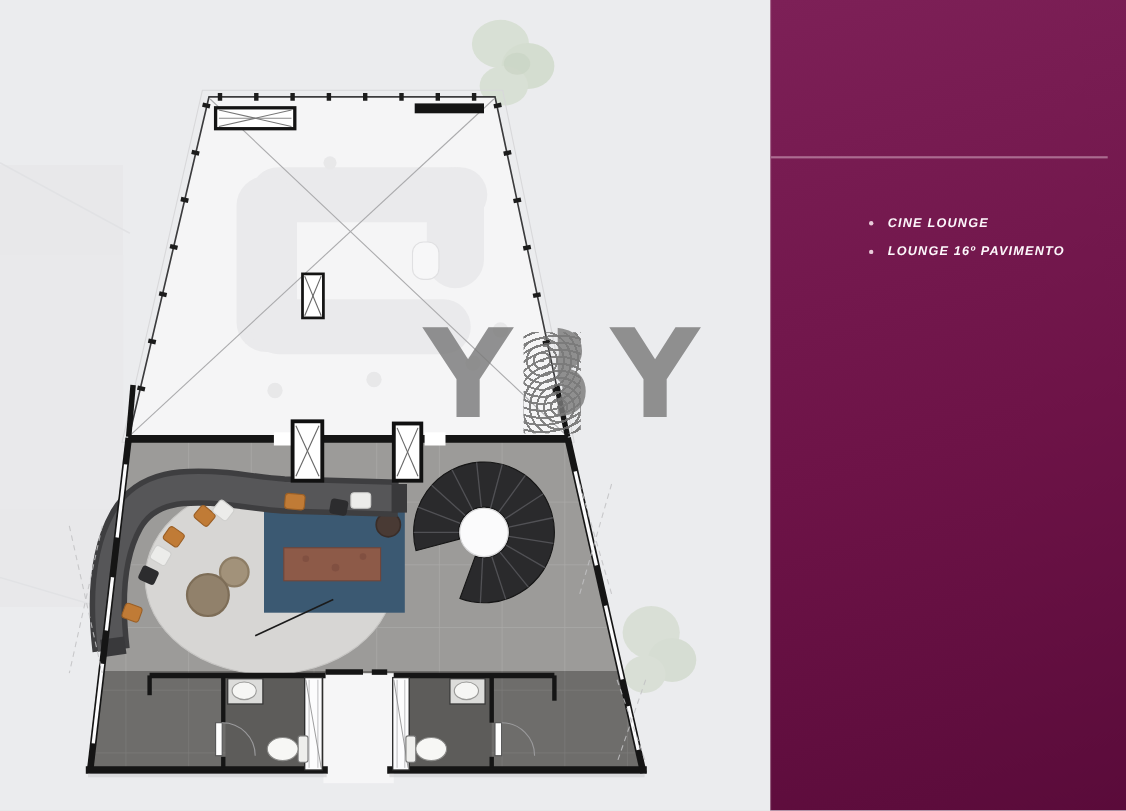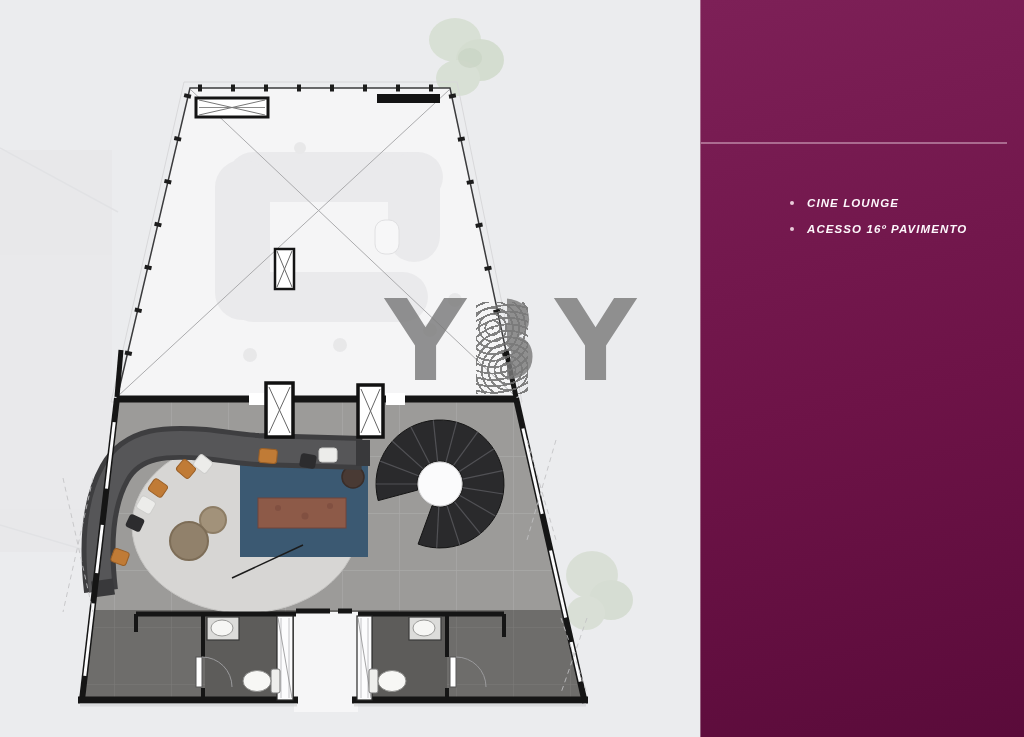--- a/index.html
+++ b/index.html
@@ -289,18 +289,18 @@
 
   <aside class="panel">
     <div class="divider"></div>
     <ul>
       <li>
         <span class="dot"></span>
         <span class="blabel">CINE LOUNGE</span>
       </li>
       <li>
         <span class="dot"></span>
-        <span class="blabel">ACESSO 16º PAVIMENTO</span>
+        <span class="blabel">LOUNGE 16º PAVIMENTO</span>
       </li>
     </ul>
   </aside>
 
 </div>
 
 </body></html>

